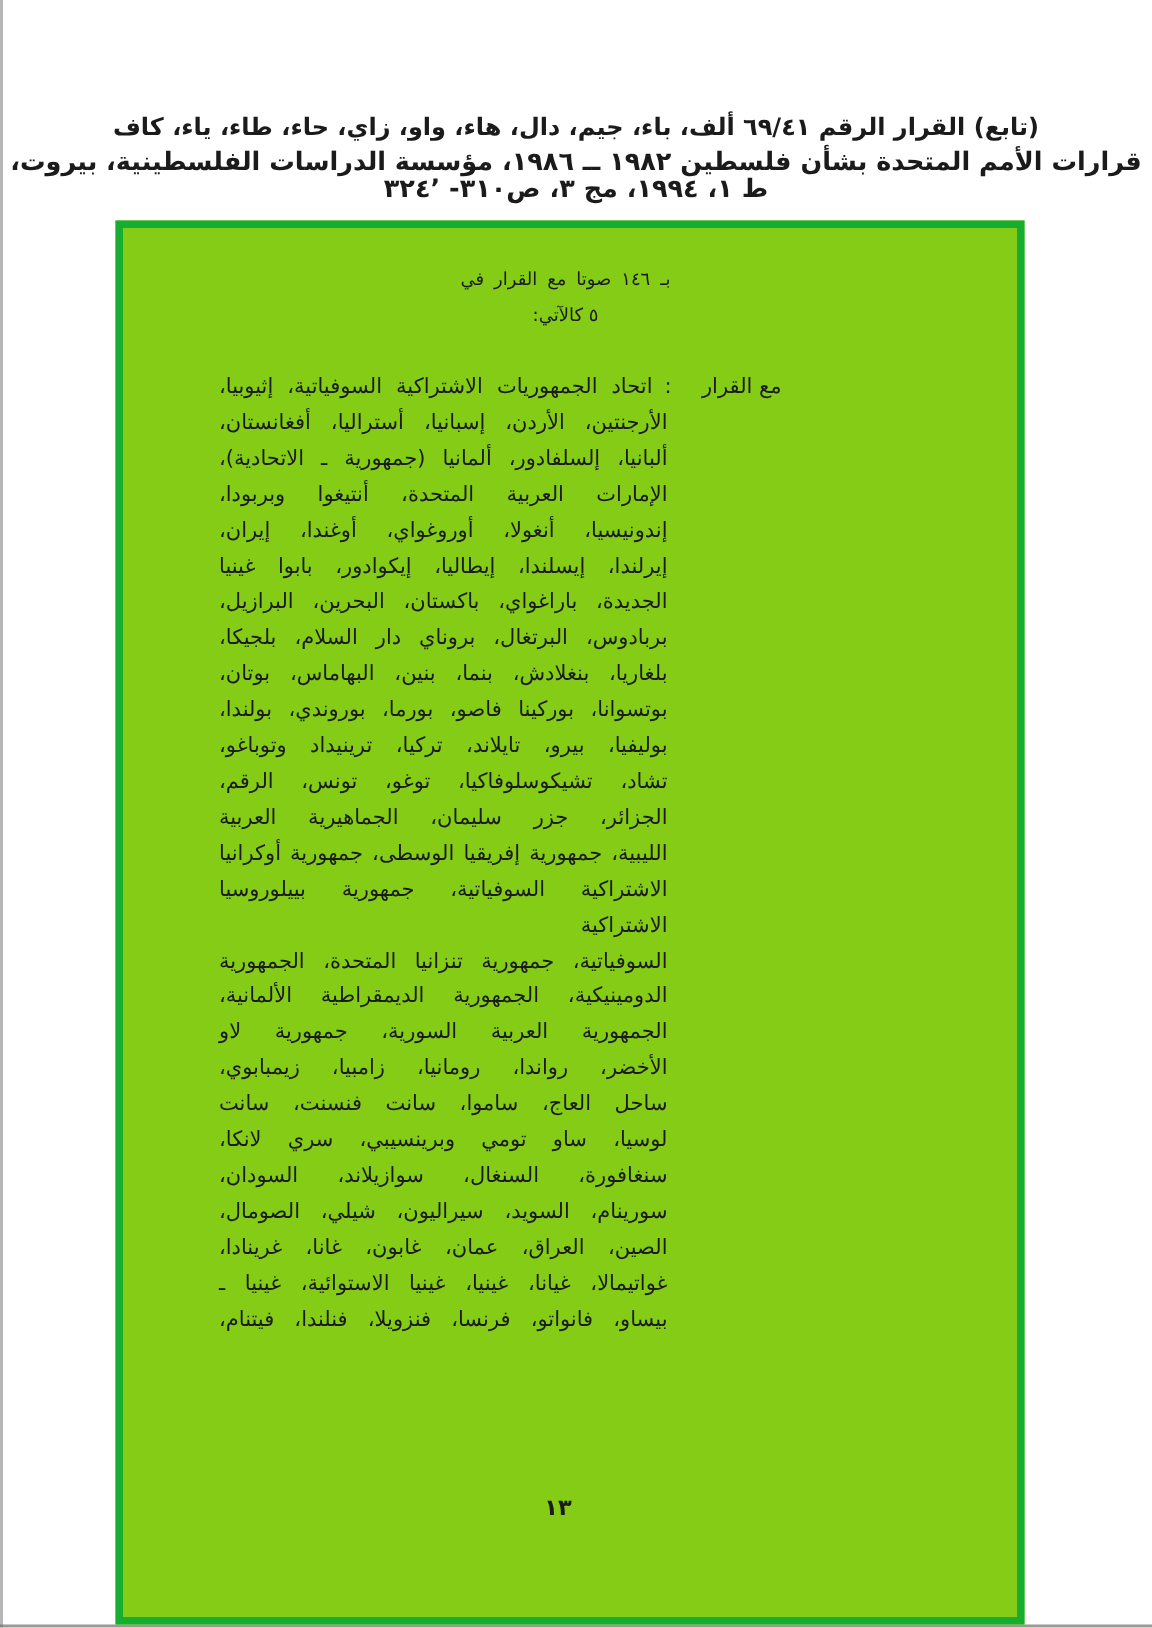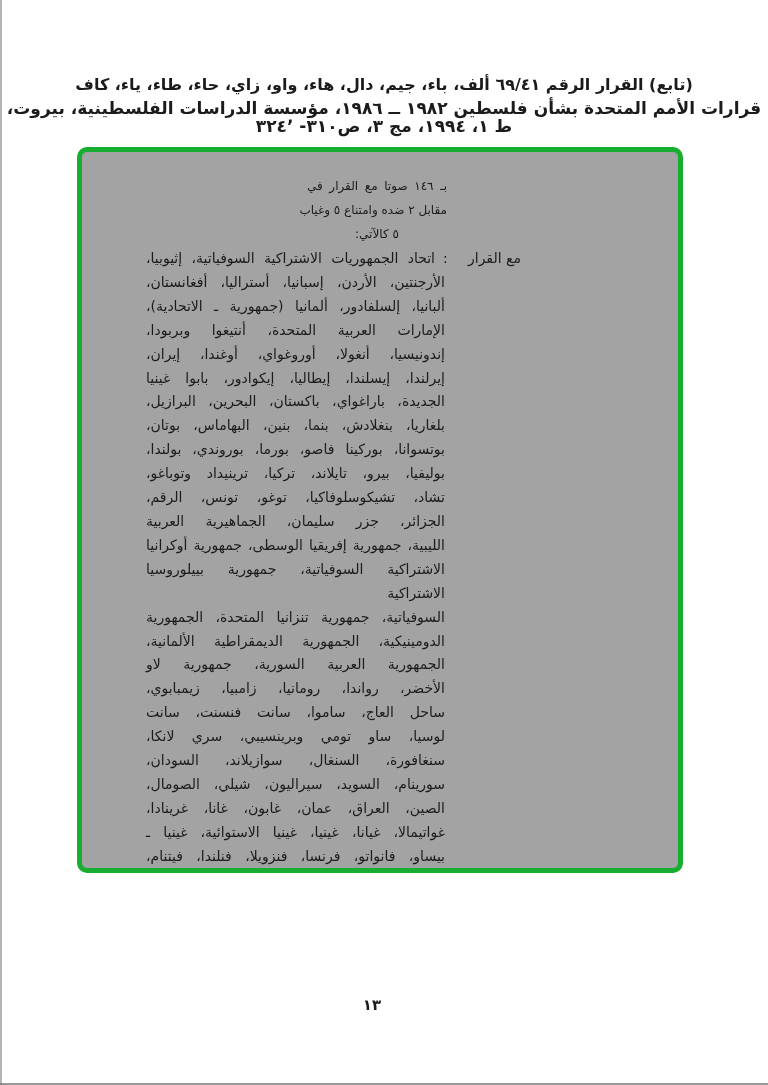--- a/index.html
+++ b/index.html
@@ -46,25 +46,25 @@
   .doc-header .h2 {
     font-size: 17px;
     line-height: 18px;
     margin-top: 3px;
   }
   .vote-box {
     position: absolute;
     left: 77px;
     top: 147px;
     width: 606px;
-    height: 726px;
+    height: 936px;
     box-sizing: border-box;
     border: 5px solid #17ad30;
-    border-radius: 10px;
-    background: #a3a3a3;
+    border-radius: 0;
+    background: #84cc16;
   }
   .vote-summary {
     position: absolute;
     top: 23px;
     right: 231px;
     width: 140px;
     font-size: 12px;
     line-height: 23.9px;
   }
   .vote-summary > div {
@@ -122,37 +122,37 @@
 
 <header class="doc-header">
   <div class="h1">(تابع) القرار الرقم ٦٩/٤١ ألف، باء، جيم، دال، هاء، واو، زاي، حاء، طاء، ياء، كاف</div>
   <div class="h2">قرارات الأمم المتحدة بشأن فلسطين ١٩٨٢ ــ ١٩٨٦، مؤسسة الدراسات الفلسطينية، بيروت، ط ١، ١٩٩٤، مج ٣، ص٣١٠- ٣٢٤ʼ</div>
 </header>
 
 <div class="vote-box" style="border-color: rgb(23, 173, 48);">
 
   <div class="vote-summary">
       <div>بـ ١٤٦ صوتا مع القرار في</div>
-      <div>مقابل ٢ ضده وامتناع ٥ وغياب</div>
       <div>٥ كالآتي:</div>
     </div>
 
   <div class="with-label">
     <span>مع القرار</span>
     <span>:</span>
   </div>
 
   <div class="country-list">
       <div>اتحاد الجمهوريات الاشتراكية السوفياتية، إثيوبيا،</div>
       <div>الأرجنتين، الأردن، إسبانيا، أستراليا، أفغانستان،</div>
       <div>ألبانيا، إلسلفادور، ألمانيا (جمهورية ـ الاتحادية)،</div>
       <div>الإمارات العربية المتحدة، أنتيغوا وبربودا،</div>
       <div>إندونيسيا، أنغولا، أوروغواي، أوغندا، إيران،</div>
       <div>إيرلندا، إيسلندا، إيطاليا، إيكوادور، بابوا غينيا</div>
       <div>الجديدة، باراغواي، باكستان، البحرين، البرازيل،</div>
+      <div>بربادوس، البرتغال، بروناي دار السلام، بلجيكا،</div>
       <div>بلغاريا، بنغلادش، بنما، بنين، البهاماس، بوتان،</div>
       <div>بوتسوانا، بوركينا فاصو، بورما، بوروندي، بولندا،</div>
       <div>بوليفيا، بيرو، تايلاند، تركيا، ترينيداد وتوباغو،</div>
       <div>تشاد، تشيكوسلوفاكيا، توغو، تونس، الرقم،</div>
       <div>الجزائر، جزر سليمان، الجماهيرية العربية</div>
       <div>الليبية، جمهورية إفريقيا الوسطى، جمهورية أوكرانيا</div>
       <div>الاشتراكية السوفياتية، جمهورية بييلوروسيا الاشتراكية</div>
       <div>السوفياتية، جمهورية تنزانيا المتحدة، الجمهورية</div>
       <div>الدومينيكية، الجمهورية الديمقراطية الألمانية،</div>
       <div>الجمهورية العربية السورية، جمهورية لاو</div>

